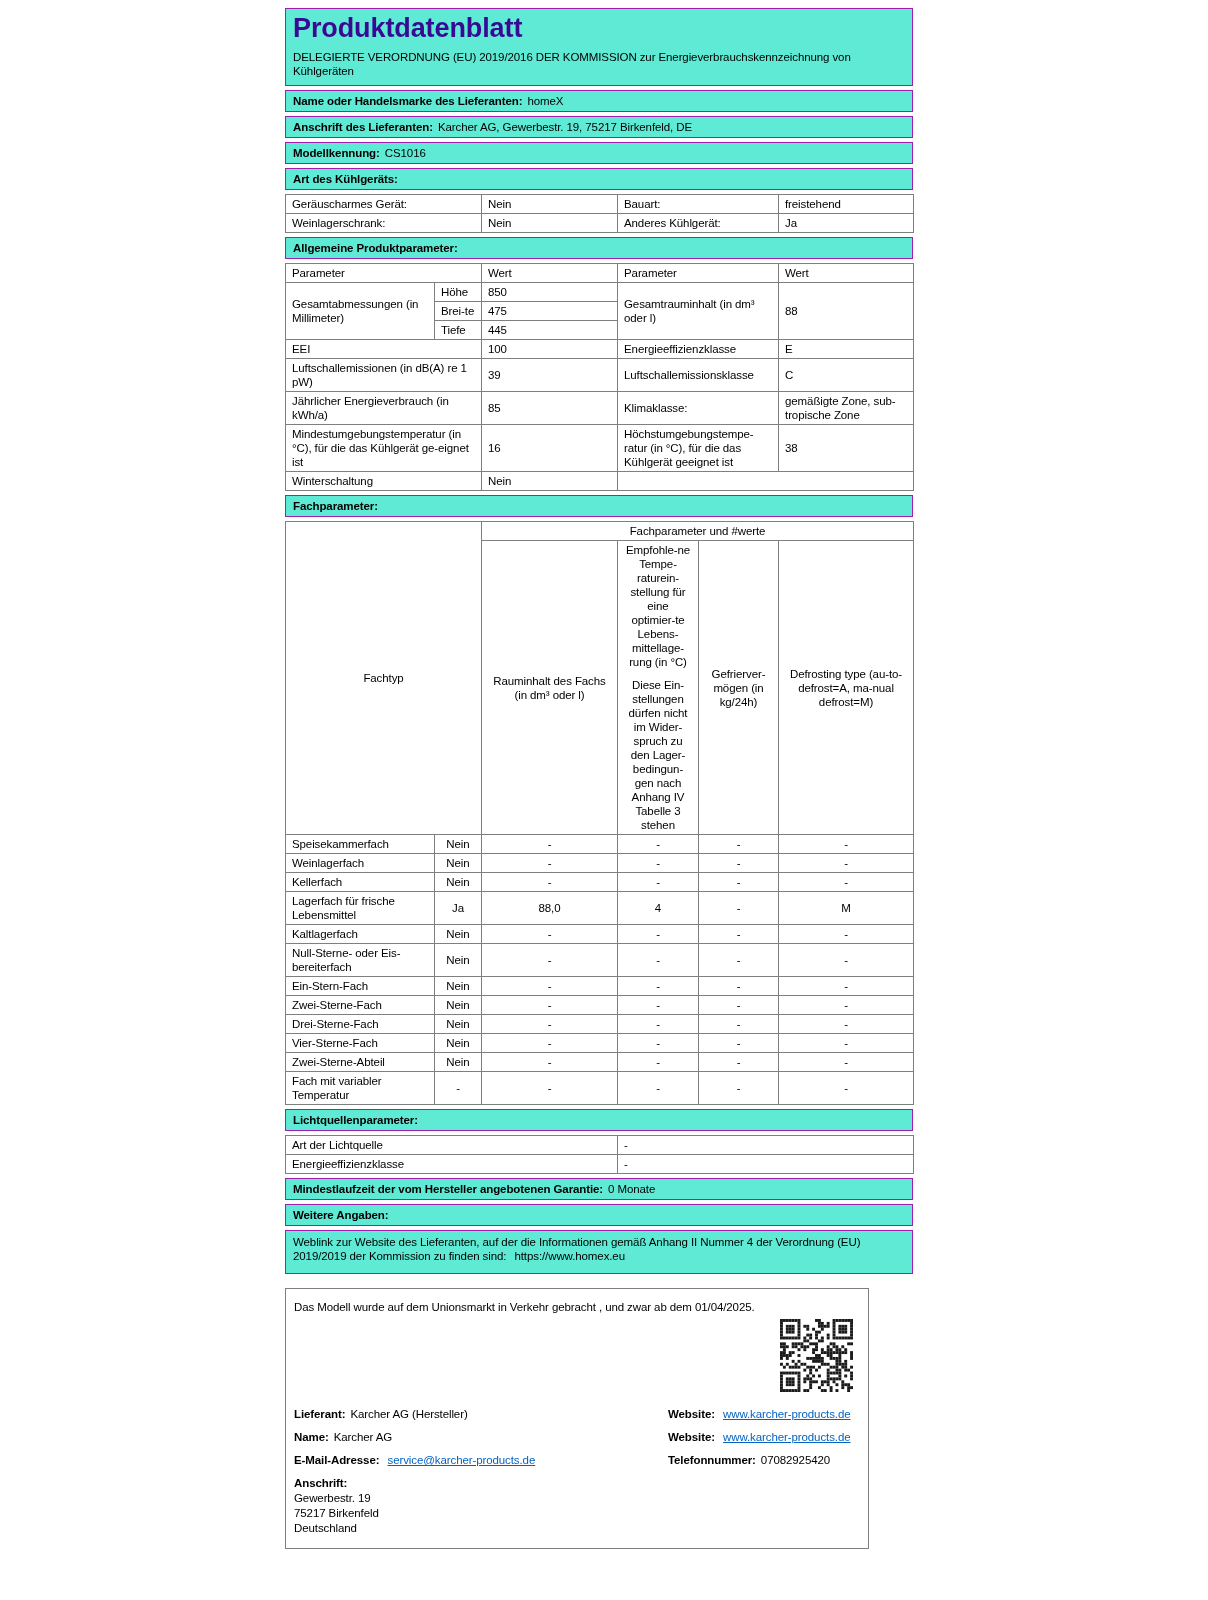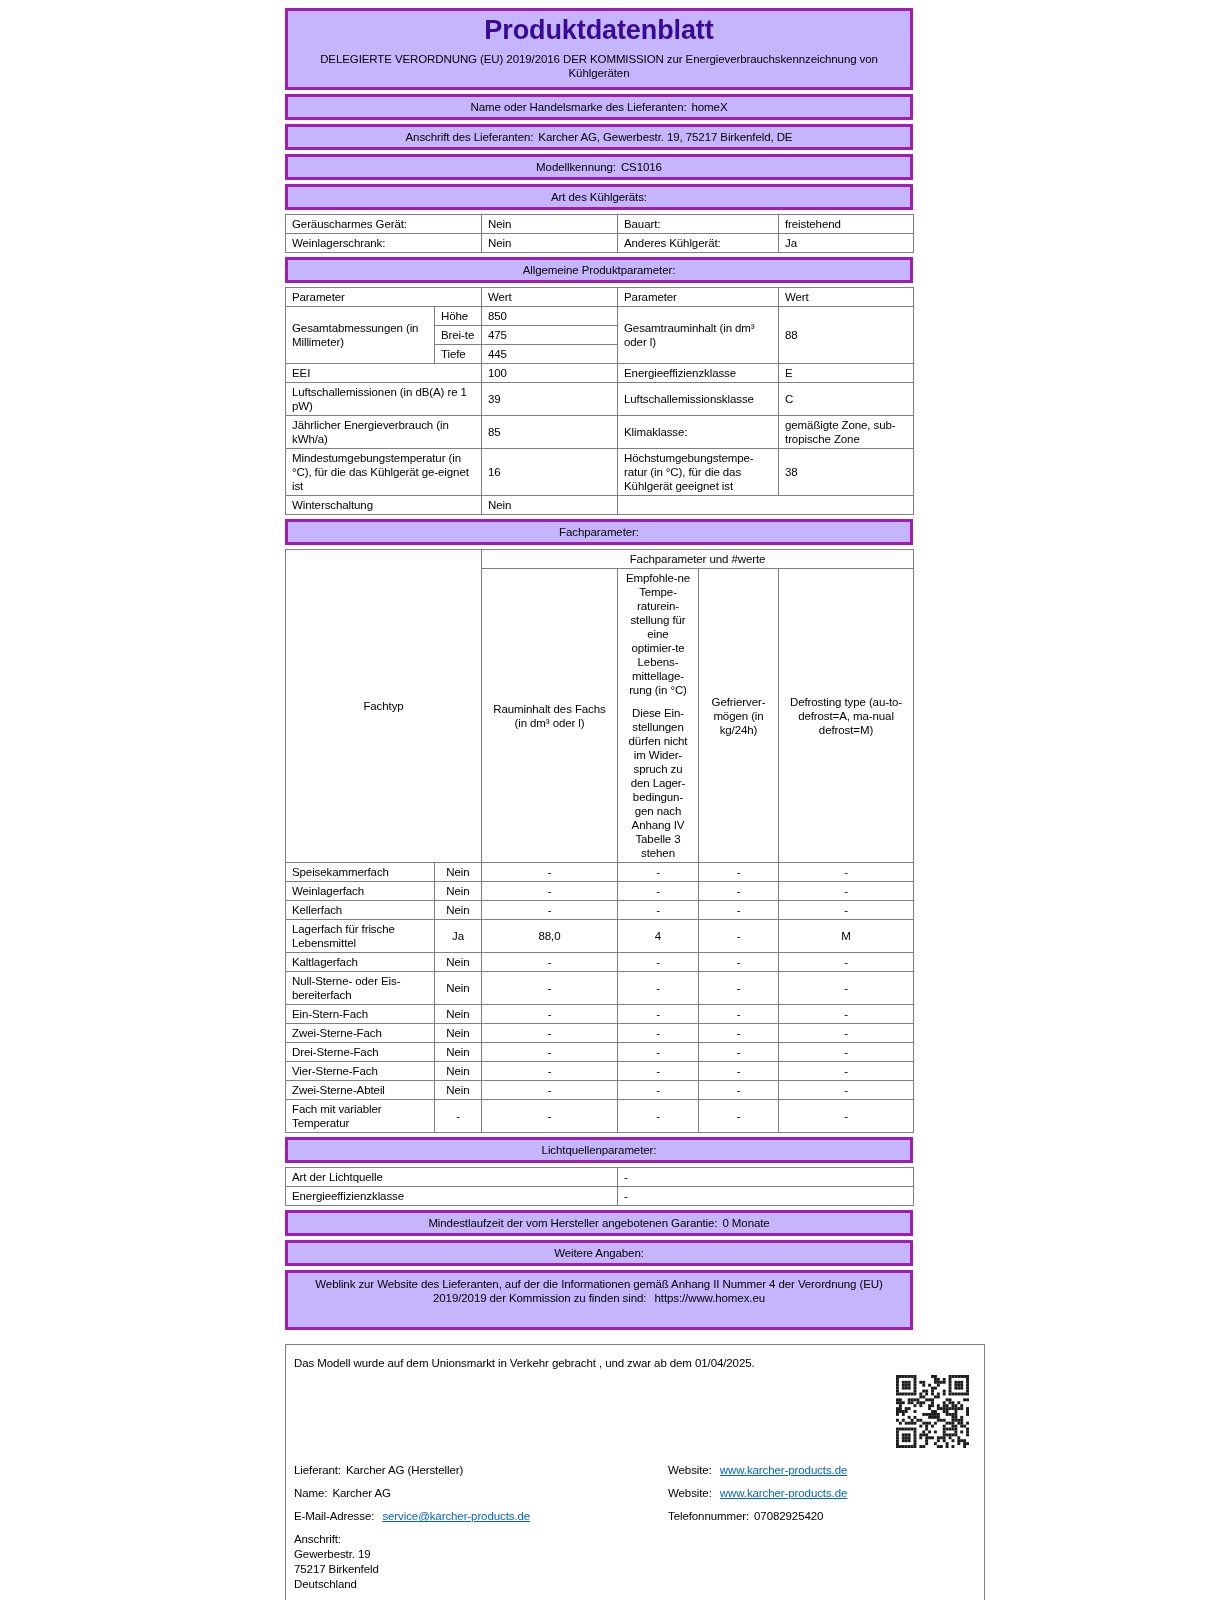--- a/index.html
+++ b/index.html
@@ -2,33 +2,33 @@
 <html><head>
 <meta charset="utf-8">
 <style>
   html,body{margin:0;padding:0;background:#ffffff;}
   body{
     width:1208px;height:1600px;position:relative;overflow:hidden;
     font-family:"Liberation Sans","DejaVu Sans",sans-serif;
     font-size:11.5px;line-height:1.22;color:#000;letter-spacing:-0.1px;
   }
   .page{position:absolute;left:285px;top:8px;width:628px;}
-  .box{border:3px solid #a21caf;margin-bottom:4px;padding:3px 7px;box-sizing:border-box;background:#c4b5fd;text-align:center;}
+  .box{border:1px solid #a21caf;margin-bottom:4px;padding:3px 7px;box-sizing:border-box;background:#5eead4;}
   .title-box{padding:5px 7px 7px 7px;}
   .doc-title{font-size:27px;font-weight:bold;color:#380a94;line-height:1.1;margin-bottom:6px;}
   .subtitle{color:#000;}
-  .lab{font-weight:normal;}
+  .lab{font-weight:bold;}
   .val{margin-left:5px;margin-top:28px;}
   table.grid{width:628px;border-collapse:collapse;table-layout:fixed;margin-bottom:4px;background:#fff;}
   table.grid td{border:1px solid #7f7f7f;padding:2px 6px;vertical-align:middle;word-wrap:break-word;}
   td.c{text-align:center;padding:2px 2px;}
   td.hcell{text-align:center;vertical-align:middle;}
   .temp-p2{margin-top:9px;}
   .tight{line-height:14px;}
-  .footer-box{border:1px solid #7f7f7f;margin-top:14px;position:relative;width:700px;box-sizing:border-box;padding:11px 8px 12px 8px;background:#fff;}
+  .footer-box{border:1px solid #7f7f7f;margin-top:14px;position:relative;width:584px;box-sizing:border-box;padding:11px 8px 12px 8px;background:#fff;}
   .market-text{width:470px;margin-bottom:93px;}
   .qr{position:absolute;top:30px;right:15px;width:73px;height:73px;}
   .f-row{display:flex;margin-bottom:9px;align-items:baseline;}
   .f-left{width:374px;flex:0 0 374px;}
   .f-right{flex:1;}
   a.link{color:#0563c1;text-decoration:underline;cursor:pointer;}
   .addr-line{line-height:15px;}
 </style>
 </head>
 <body>
@@ -288,21 +288,21 @@
   </tbody>
     </table>
 
   <div class="box">
     <span class="lab">Mindestlaufzeit der vom Hersteller angebotenen Garantie:</span><span class="val">0 Monate</span>
   </div>
 
   <div class="box">
     <span class="lab">Weitere Angaben:</span>
   </div>
-  <div class="box" style="padding:4px 7px 22px 7px;">
+  <div class="box" style="padding:4px 7px 10px 7px;">
     <span>Weblink zur Website des Lieferanten, auf der die Informationen gemäß Anhang II Nummer 4 der Verordnung (EU) 2019/2019 der Kommission zu finden sind:</span>
     <span class="val">https://www.homex.eu</span>
   </div>
 
   <div class="footer-box">
     <div class="market-text">Das Modell wurde auf dem Unionsmarkt in Verkehr gebracht , und zwar ab dem 01/04/2025.</div>
     <div class="qr"><svg xmlns="http://www.w3.org/2000/svg" width="73" height="73">
           <rect width="73" height="73" fill="#ffffff"></rect>
           <rect x="0.00" y="0.00" width="2.92" height="2.92" fill="#1a1a1a"></rect>
           <rect x="2.92" y="0.00" width="2.92" height="2.92" fill="#1a1a1a"></rect>

